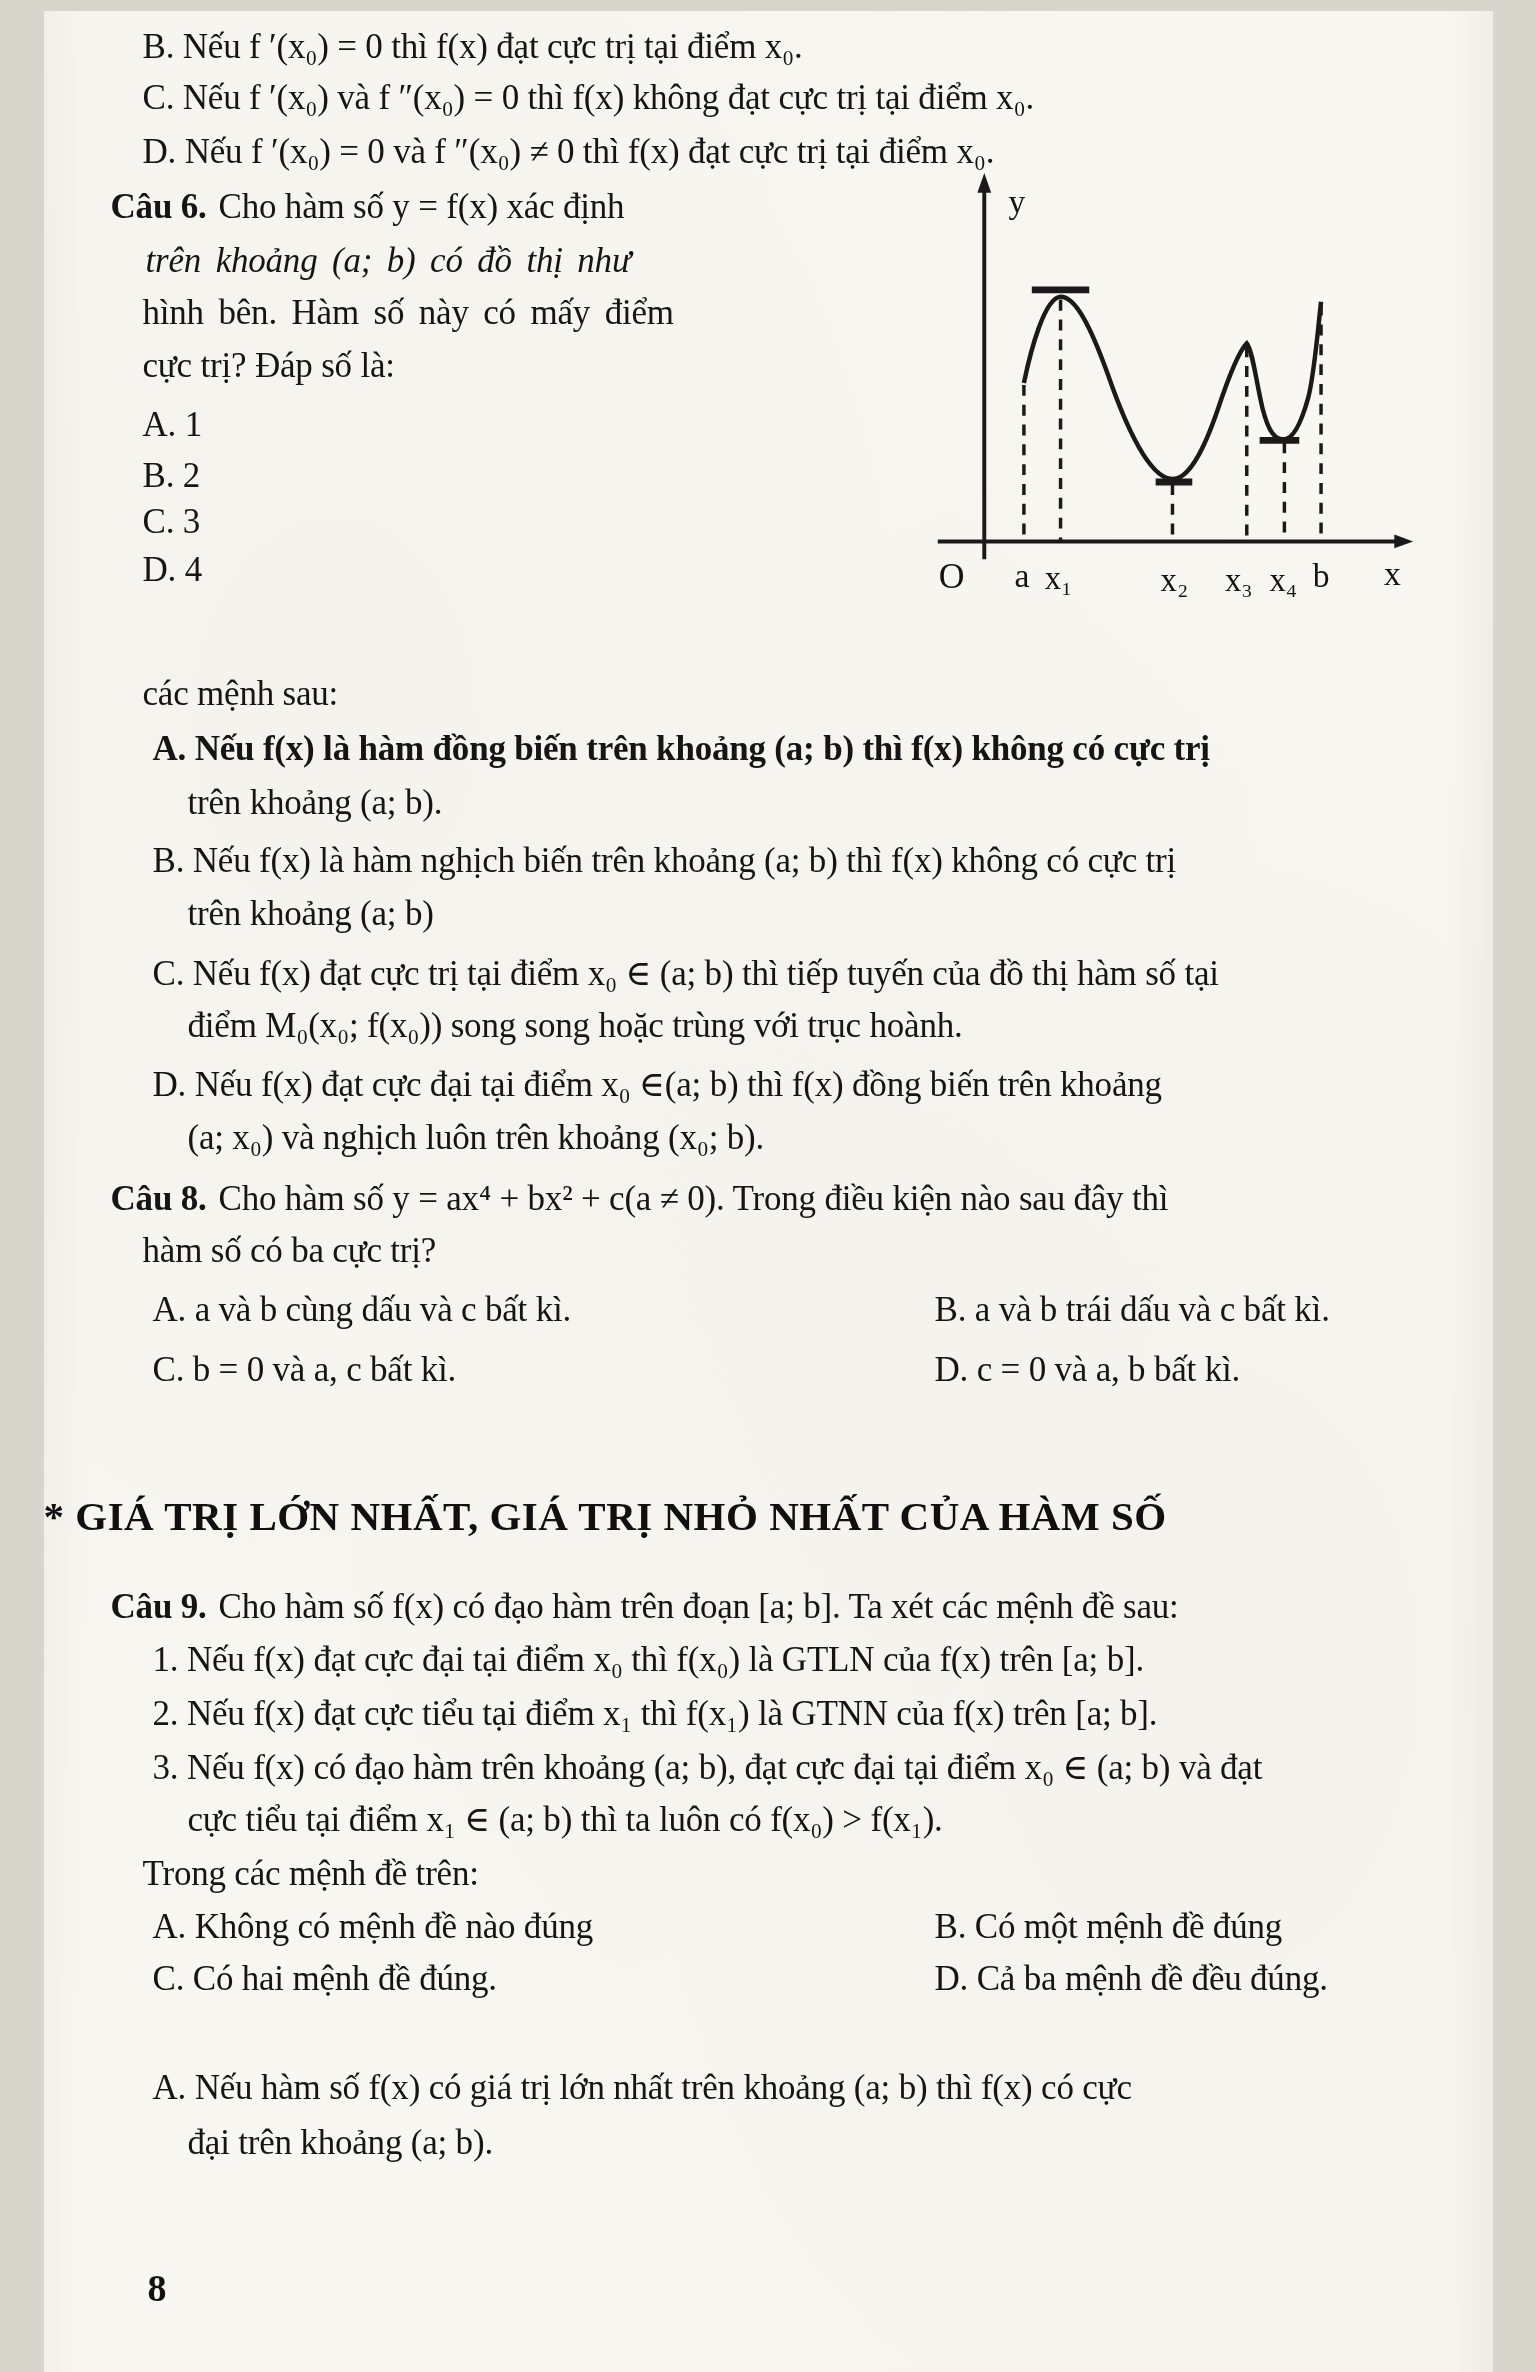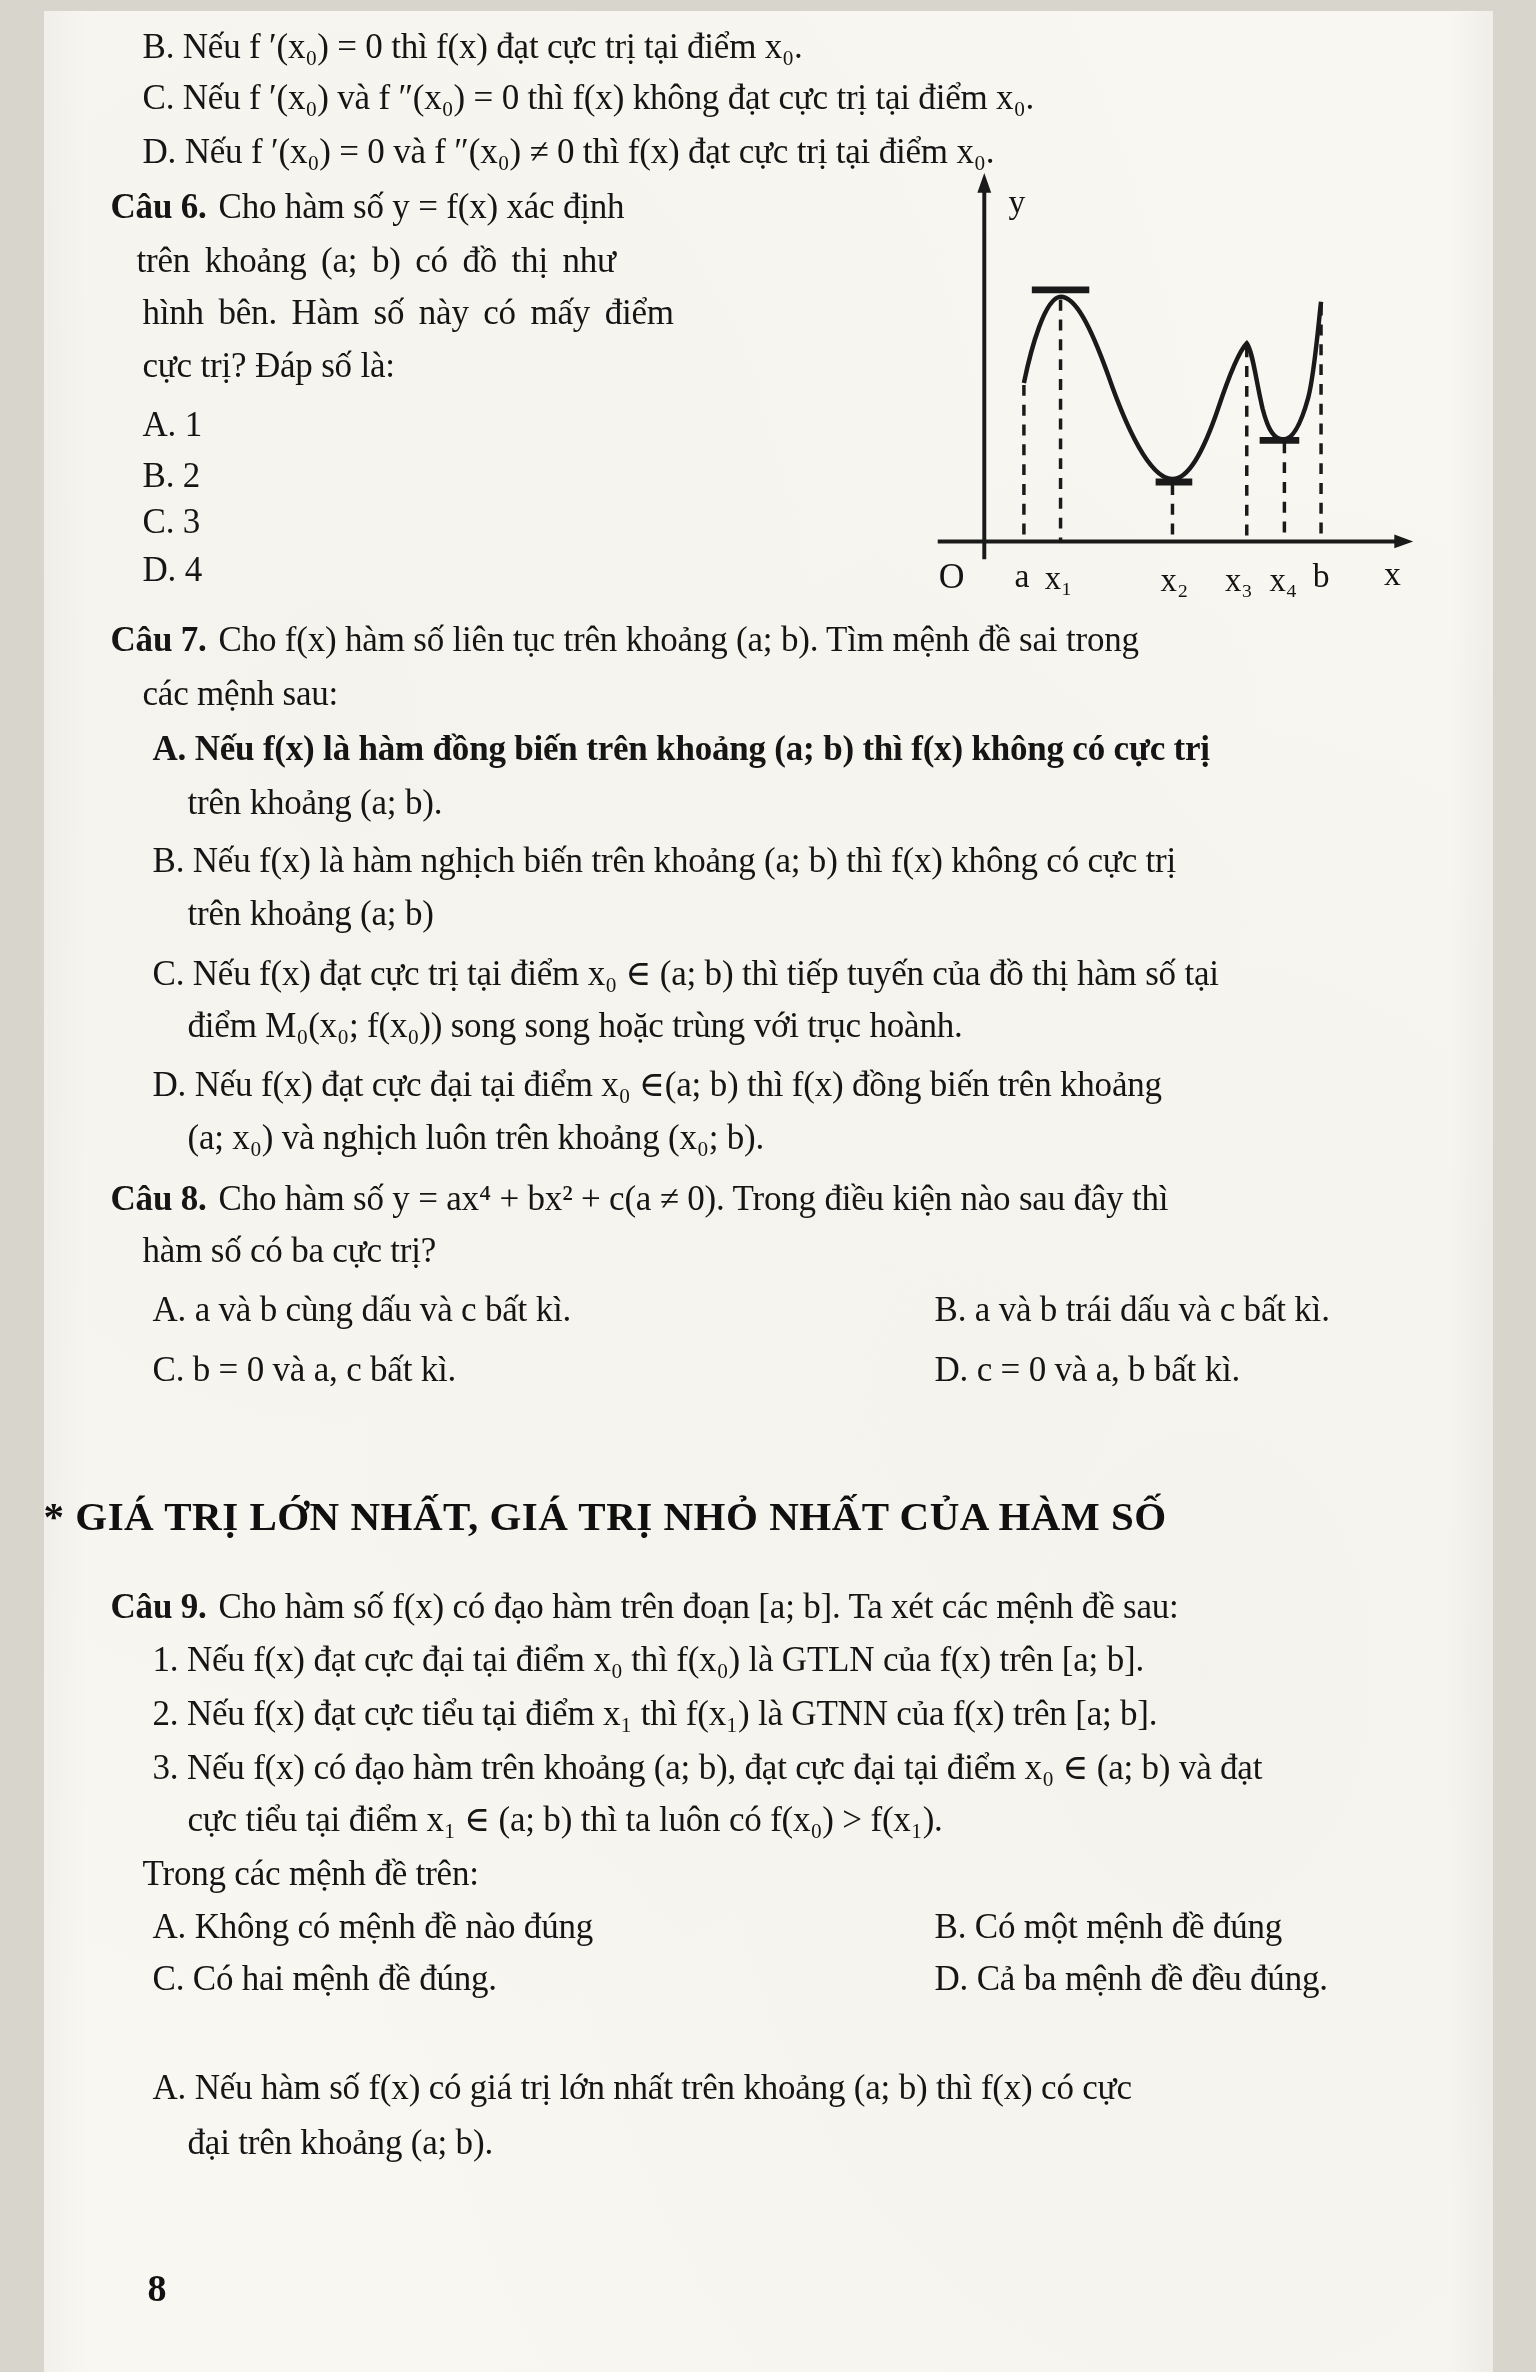--- a/index.html
+++ b/index.html
@@ -46,21 +46,21 @@
 </head>
 <body>
 
 <div class="page">
 
   <div class="ln" style="left:99px;top:14px;"><span>B.</span>&nbsp;<span>Nếu f ′(x₀) = 0 thì f(x) đạt cực trị tại điểm x₀.</span></div>
   <div class="ln" style="left:99px;top:65px;"><span>C.</span>&nbsp;<span>Nếu f ′(x₀) và f ″(x₀) = 0 thì f(x) không đạt cực trị tại điểm x₀.</span></div>
   <div class="ln" style="left:99px;top:119px;"><span>D.</span>&nbsp;<span>Nếu f ′(x₀) = 0 và f ″(x₀) ≠ 0 thì f(x) đạt cực trị tại điểm x₀.</span></div>
 
   <div class="ln" style="left:67px;top:174px;"><span class="qlabel">Câu 6.</span><span>Cho hàm số y = f(x) xác định</span></div>
-  <div class="ln wide" style="left:93px;top:228px;">trên khoảng (a; b) có đồ thị như</div>
+  <div class="ln wide" style="left:102px;top:228px;font-style:italic;">trên khoảng (a; b) có đồ thị như</div>
   <div class="ln wide" style="left:99px;top:280px;">hình bên. Hàm số này có mấy điểm</div>
   <div class="ln" style="left:99px;top:333px;">cực trị? Đáp số là:</div>
 
   <div class="ln" style="left:99px;top:392px;">A. 1</div>
   <div class="ln" style="left:99px;top:443px;">B. 2</div>
   <div class="ln" style="left:99px;top:489px;">C. 3</div>
   <div class="ln" style="left:99px;top:537px;">D. 4</div>
 
   <svg style="position:absolute;left:866px;top:144px;" width="520" height="446" viewBox="0 0 525 450">
 
@@ -95,21 +95,20 @@
     <text x="42" y="437" font-size="36" text-anchor="middle">O</text>
     <text x="113" y="436" font-size="34" text-anchor="middle">a</text>
     <text x="150" y="438" font-size="33" text-anchor="middle">x₁</text>
     <text x="267" y="440" font-size="33" text-anchor="middle">x₂</text>
     <text x="332" y="440" font-size="33" text-anchor="middle">x₃</text>
     <text x="377" y="440" font-size="33" text-anchor="middle">x₄</text>
     <text x="415" y="436" font-size="34" text-anchor="middle">b</text>
     <text x="487" y="434" font-size="34" text-anchor="middle">x</text>
   </svg>
 
-  <div class="ln" style="left:67px;top:607px;"><span class="qlabel">Câu 7.</span><span>Cho f(x) hàm số liên tục trên khoảng (a; b). Tìm mệnh đề sai trong</span></div>
   <div class="ln" style="left:99px;top:661px;">các mệnh sau:</div>
   <div class="ln" style="left:109px;top:716px;font-weight:bold;">A. Nếu f(x) là hàm đồng biến trên khoảng (a; b) thì f(x) không có cực trị</div>
   <div class="ln" style="left:144px;top:770px;">trên khoảng (a; b).</div>
   <div class="ln" style="left:109px;top:828px;">B. Nếu f(x) là hàm nghịch biến trên khoảng (a; b) thì f(x) không có cực trị</div>
   <div class="ln" style="left:144px;top:881px;">trên khoảng (a; b)</div>
   <div class="ln" style="left:109px;top:941px;">C. Nếu f(x) đạt cực trị tại điểm x₀ ∈ (a; b) thì tiếp tuyến của đồ thị hàm số tại</div>
   <div class="ln" style="left:144px;top:993px;">điểm M₀(x₀; f(x₀)) song song hoặc trùng với trục hoành.</div>
   <div class="ln" style="left:109px;top:1052px;">D. Nếu f(x) đạt cực đại tại điểm x₀ ∈(a; b) thì f(x) đồng biến trên khoảng</div>
   <div class="ln" style="left:144px;top:1105px;">(a; x₀) và nghịch luôn trên khoảng (x₀; b).</div>
 

